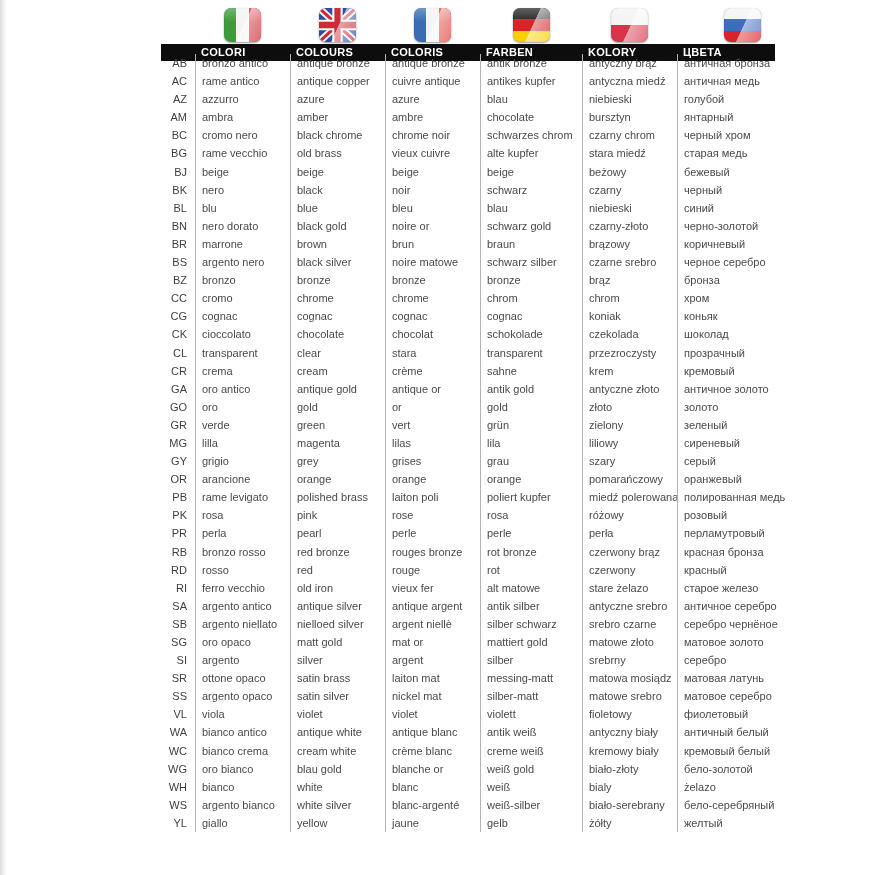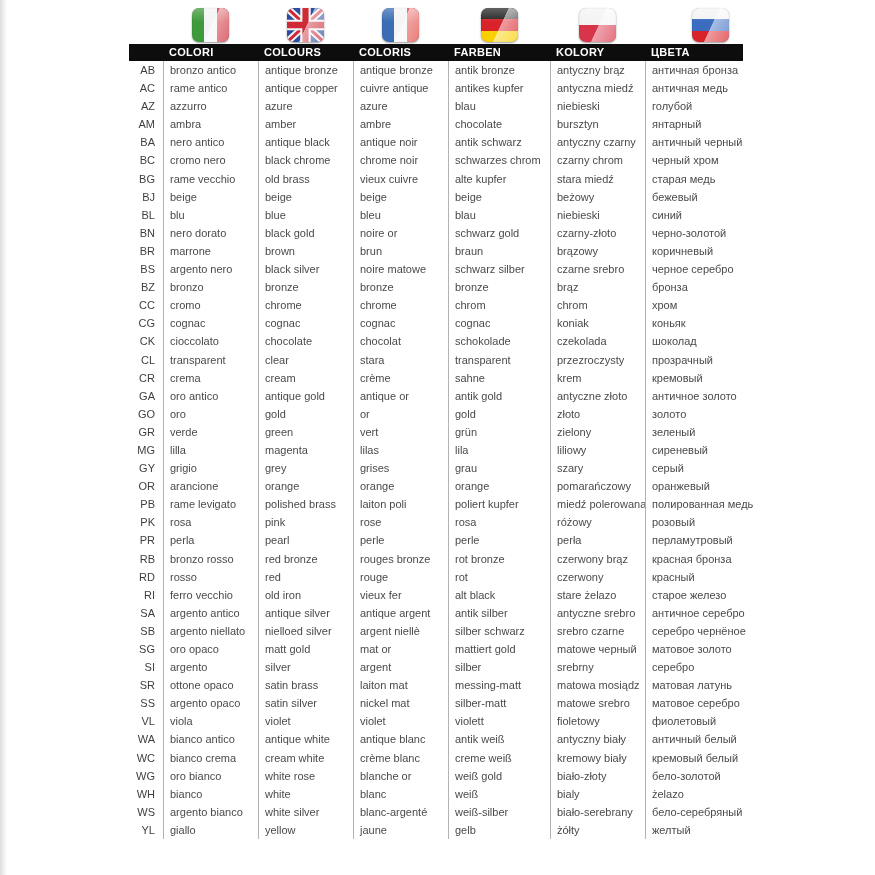--- a/index.html
+++ b/index.html
@@ -4,21 +4,21 @@
 <style>
   html,body{margin:0;padding:0;}
   body{
     width:875px;height:875px;background:#ffffff;position:relative;
     font-family:"Liberation Sans", sans-serif;overflow:hidden;
   }
   .page-edge{position:absolute;left:0;top:0;width:7px;height:875px;
     background:linear-gradient(to right, rgba(0,0,0,0.13), rgba(0,0,0,0));pointer-events:none;}
 
   
-  .grid7{display:grid;grid-template-columns:34px 95px 95px 95px 102px 95px 130px;}
+  .grid7{display:grid;grid-template-columns:34px 95px 95px 95px 102px 95px 130px;margin-left:32px;}
 
   .flags-row{position:absolute;left:129px;top:7px;width:614px;}
   .flag-cell{display:flex;justify-content:center;align-items:center;height:36px;}
   .flag{position:relative;width:37px;height:34px;border-radius:7px;overflow:hidden;
     box-shadow:0 1px 2px rgba(0,0,0,0.40), inset 0 0 1px rgba(0,0,0,0.35);}
   .flag::after{content:'';position:absolute;inset:0;border-radius:inherit;
     background:linear-gradient(115deg, rgba(255,255,255,0) 52%, rgba(255,255,255,0.55) 53%, rgba(255,255,255,0.30) 100%);}
   .flag::before{content:'';position:absolute;left:0;top:0;right:0;height:40%;border-radius:inherit;
     background:linear-gradient(to bottom, rgba(255,255,255,0.28), rgba(255,255,255,0));}
   .flag-it{background:linear-gradient(to right,#3f9a3c 33.4%,#f4f4f4 33.4% 66.7%,#ce2b37 66.7%);}
@@ -26,21 +26,21 @@
   .flag-de{background:linear-gradient(to bottom,#262626 33.4%,#d8232a 33.4% 66.7%,#f8cf00 66.7%);}
   .flag-pl{background:linear-gradient(to bottom,#f4f4f4 50%,#d8354a 50%);}
   .flag-ru{background:linear-gradient(to bottom,#f4f4f4 33.4%,#3b6cc0 33.4% 66.7%,#d8232a 66.7%);}
   .flag-uk svg{position:absolute;inset:0;width:100%;height:100%;}
 
   .header-bar{position:absolute;left:129px;top:44px;width:614px;height:17px;
     background:#0d0d0d;overflow:visible;}
   .header-cell{color:#ffffff;font-size:11px;font-weight:bold;line-height:17px;
     padding-left:6px;letter-spacing:0.3px;white-space:nowrap;}
 
-  .table-body{position:absolute;left:129px;top:61px;width:646px;}
+  .table-body{position:absolute;left:129px;top:54px;width:646px;}
   .row{height:18.1px;}
   .cell{font-size:11px;color:#4a4a4a;line-height:18.1px;white-space:nowrap;overflow:visible;}
   .cell.code{text-align:right;padding-right:8px;color:#3e3e3e;}
   .cell.lang{border-left:1px solid #b3b3b3;padding-left:6px;}
 </style>
 </head>
 <body>
 
 <div class="page-edge"></div>
 
@@ -115,29 +115,20 @@
     <div class="row grid7">
       <div class="cell code">AM</div>
       <div class="cell lang">ambra</div>
       <div class="cell lang">amber</div>
       <div class="cell lang">ambre</div>
       <div class="cell lang">chocolate</div>
       <div class="cell lang">bursztyn</div>
       <div class="cell lang">янтарный</div>
     </div>
     <div class="row grid7">
-      <div class="cell code">BA</div>
-      <div class="cell lang">nero antico</div>
-      <div class="cell lang">antique black</div>
-      <div class="cell lang">antique noir</div>
-      <div class="cell lang">antik schwarz</div>
-      <div class="cell lang">antyczny czarny</div>
-      <div class="cell lang">античный черный</div>
-    </div>
-    <div class="row grid7">
       <div class="cell code">BC</div>
       <div class="cell lang">cromo nero</div>
       <div class="cell lang">black chrome</div>
       <div class="cell lang">chrome noir</div>
       <div class="cell lang">schwarzes chrom</div>
       <div class="cell lang">czarny chrom</div>
       <div class="cell lang">черный хром</div>
     </div>
     <div class="row grid7">
       <div class="cell code">BG</div>
@@ -151,20 +142,29 @@
     <div class="row grid7">
       <div class="cell code">BJ</div>
       <div class="cell lang">beige</div>
       <div class="cell lang">beige</div>
       <div class="cell lang">beige</div>
       <div class="cell lang">beige</div>
       <div class="cell lang">beżowy</div>
       <div class="cell lang">бежевый</div>
     </div>
     <div class="row grid7">
+      <div class="cell code">BK</div>
+      <div class="cell lang">nero</div>
+      <div class="cell lang">black</div>
+      <div class="cell lang">noir</div>
+      <div class="cell lang">schwarz</div>
+      <div class="cell lang">czarny</div>
+      <div class="cell lang">черный</div>
+    </div>
+    <div class="row grid7">
       <div class="cell code">BL</div>
       <div class="cell lang">blu</div>
       <div class="cell lang">blue</div>
       <div class="cell lang">bleu</div>
       <div class="cell lang">blau</div>
       <div class="cell lang">niebieski</div>
       <div class="cell lang">синий</div>
     </div>
     <div class="row grid7">
       <div class="cell code">BN</div>
@@ -344,21 +344,21 @@
       <div class="cell lang">rouge</div>
       <div class="cell lang">rot</div>
       <div class="cell lang">czerwony</div>
       <div class="cell lang">красный</div>
     </div>
     <div class="row grid7">
       <div class="cell code">RI</div>
       <div class="cell lang">ferro vecchio</div>
       <div class="cell lang">old iron</div>
       <div class="cell lang">vieux fer</div>
-      <div class="cell lang">alt black</div>
+      <div class="cell lang">alt matowe</div>
       <div class="cell lang">stare żelazo</div>
       <div class="cell lang">старое железо</div>
     </div>
     <div class="row grid7">
       <div class="cell code">SA</div>
       <div class="cell lang">argento antico</div>
       <div class="cell lang">antique silver</div>
       <div class="cell lang">antique argent</div>
       <div class="cell lang">antik silber</div>
       <div class="cell lang">antyczne srebro</div>
@@ -372,21 +372,21 @@
       <div class="cell lang">silber schwarz</div>
       <div class="cell lang">srebro czarne</div>
       <div class="cell lang">серебро чернёное</div>
     </div>
     <div class="row grid7">
       <div class="cell code">SG</div>
       <div class="cell lang">oro opaco</div>
       <div class="cell lang">matt gold</div>
       <div class="cell lang">mat or</div>
       <div class="cell lang">mattiert gold</div>
-      <div class="cell lang">matowe черный</div>
+      <div class="cell lang">matowe złoto</div>
       <div class="cell lang">матовое золото</div>
     </div>
     <div class="row grid7">
       <div class="cell code">SI</div>
       <div class="cell lang">argento</div>
       <div class="cell lang">silver</div>
       <div class="cell lang">argent</div>
       <div class="cell lang">silber</div>
       <div class="cell lang">srebrny</div>
       <div class="cell lang">серебро</div>
@@ -432,21 +432,21 @@
       <div class="cell lang">bianco crema</div>
       <div class="cell lang">cream white</div>
       <div class="cell lang">crème blanc</div>
       <div class="cell lang">creme weiß</div>
       <div class="cell lang">kremowy biały</div>
       <div class="cell lang">кремовый белый</div>
     </div>
     <div class="row grid7">
       <div class="cell code">WG</div>
       <div class="cell lang">oro bianco</div>
-      <div class="cell lang">white rose</div>
+      <div class="cell lang">blau gold</div>
       <div class="cell lang">blanche or</div>
       <div class="cell lang">weiß gold</div>
       <div class="cell lang">biało-złoty</div>
       <div class="cell lang">бело-золотой</div>
     </div>
     <div class="row grid7">
       <div class="cell code">WH</div>
       <div class="cell lang">bianco</div>
       <div class="cell lang">white</div>
       <div class="cell lang">blanc</div>

